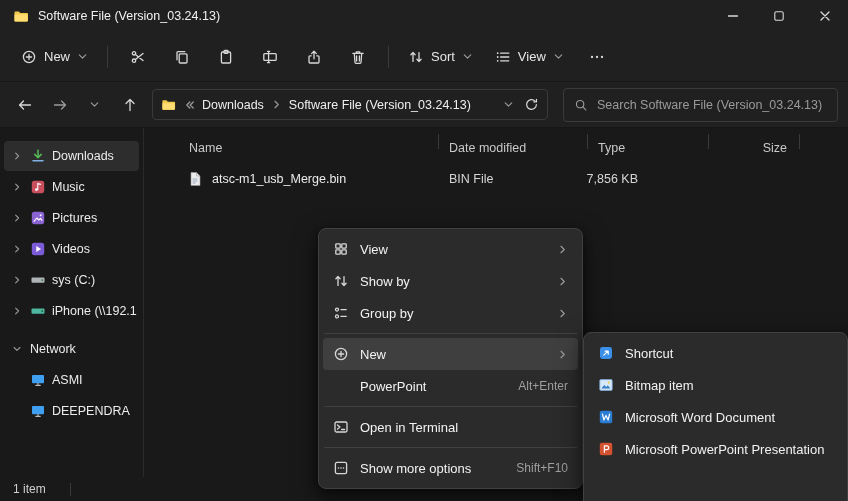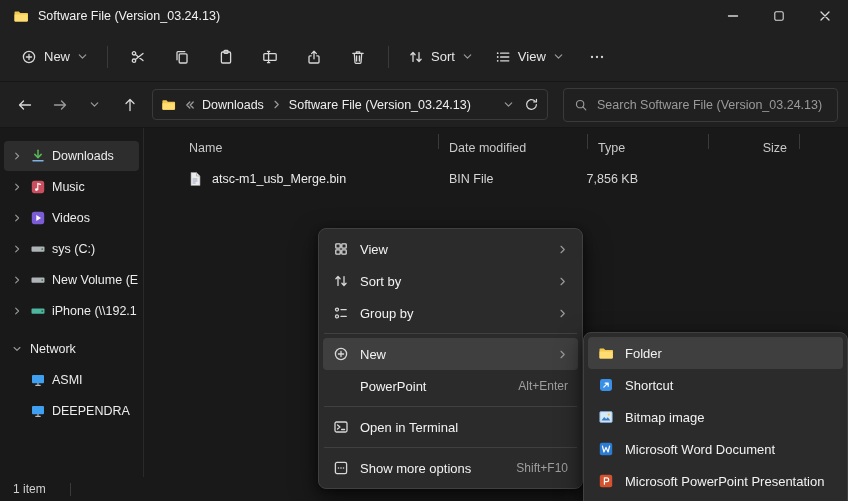--- a/index.html
+++ b/index.html
@@ -286,53 +286,54 @@
         <span>Music</span>
       </div>
       <div class="side-item">
         <span class="side-chev">
             <svg class="ic dim" width="10" height="10" viewBox="0 0 12 12">
               <path d="M4.4 2.5L7.9 6l-3.5 3.5"></path>
             </svg>
           </span>
         <span class="side-ic">
             <svg width="16" height="16" viewBox="0 0 16 16">
+              <rect x="1.8" y="1.8" width="12.4" height="12.4" rx="2.6" fill="#8a63d2"></rect>
+              <path d="M3.8 11.6l3-3.6 2 2 1.6-1.7 1.8 2.3" stroke="#fff" stroke-width="1.1" fill="none" stroke-linejoin="round"></path>
+              <circle cx="10.7" cy="5.3" r="1" fill="#fff"></circle>
+            </svg>
+          </span>
+        <span>Pictures</span>
+      </div>
+      <div class="side-item">
+        <span class="side-chev">
+            <svg class="ic dim" width="10" height="10" viewBox="0 0 12 12">
+              <path d="M4.4 2.5L7.9 6l-3.5 3.5"></path>
+            </svg>
+          </span>
+        <span class="side-ic">
+            <svg width="16" height="16" viewBox="0 0 16 16">
               <rect x="1.8" y="1.8" width="12.4" height="12.4" rx="2.6" fill="#7b5cd6"></rect>
               <path d="M6.3 5.1L11 8l-4.7 2.9z" fill="#fff"></path>
             </svg>
           </span>
         <span>Videos</span>
       </div>
       <div class="side-item">
         <span class="side-chev">
             <svg class="ic dim" width="10" height="10" viewBox="0 0 12 12">
               <path d="M4.4 2.5L7.9 6l-3.5 3.5"></path>
             </svg>
           </span>
         <span class="side-ic">
             <svg width="16" height="16" viewBox="0 0 16 16">
               <rect x="1.5" y="5.4" width="13" height="5.4" rx="1" fill="#aeb3b8"></rect>
               <circle cx="12.2" cy="8.1" r=".9" fill="#2e7d32"></circle>
             </svg>
           </span>
         <span>sys (C:)</span>
-      </div>
-      <div class="side-item">
-        <span class="side-chev">
-            <svg class="ic dim" width="10" height="10" viewBox="0 0 12 12">
-              <path d="M4.4 2.5L7.9 6l-3.5 3.5"></path>
-            </svg>
-          </span>
-        <span class="side-ic">
-            <svg width="16" height="16" viewBox="0 0 16 16">
-              <rect x="1.5" y="5.4" width="13" height="5.4" rx="1" fill="#aeb3b8"></rect>
-              <circle cx="12.2" cy="8.1" r=".9" fill="#2e7d32"></circle>
-            </svg>
-          </span>
-        <span>New Volume (E</span>
       </div>
       <div class="side-item">
         <span class="side-chev">
             <svg class="ic dim" width="10" height="10" viewBox="0 0 12 12">
               <path d="M4.4 2.5L7.9 6l-3.5 3.5"></path>
             </svg>
           </span>
         <span class="side-ic">
             <svg width="16" height="16" viewBox="0 0 16 16">
               <rect x="1.5" y="5.4" width="13" height="5.4" rx="1" fill="#4db6a0"></rect>
@@ -420,21 +421,21 @@
             <path d="M4.4 2.5L7.9 6l-3.5 3.5"></path>
           </svg>
         </span>
     </div>
     <div class="menu-item">
       <span class="menu-ic">
           <svg class="ic" width="16" height="16" viewBox="0 0 16 16">
             <path d="M5 12.4V3.6M2.9 5.7L5 3.5l2.1 2.2M11 3.6v8.8M8.9 10.3l2.1 2.2 2.1-2.2"></path>
           </svg>
         </span>
-      <span>Sort by</span>
+      <span>Show by</span>
       <span class="menu-right">
           <svg class="ic dim" width="11" height="11" viewBox="0 0 12 12">
             <path d="M4.4 2.5L7.9 6l-3.5 3.5"></path>
           </svg>
         </span>
     </div>
     <div class="menu-item">
       <span class="menu-ic">
           <svg class="ic" width="16" height="16" viewBox="0 0 16 16">
             <circle cx="4" cy="4.6" r="1.5"></circle>
@@ -489,47 +490,38 @@
             <circle cx="8" cy="8" r=".8" fill="#d8d8d8" stroke="none"></circle>
             <circle cx="10.5" cy="8" r=".8" fill="#d8d8d8" stroke="none"></circle>
           </svg>
         </span>
       <span>Show more options</span>
       <span class="shortcut">Shift+F10</span>
     </div>
   </div>
 
   <div class="menu submenu">
-    <div class="menu-item hl">
-      <span class="menu-ic">
-          <svg width="16" height="16" viewBox="0 0 16 16">
-            <path d="M1.5 12.7V4.2a.8.8 0 0 1 .8-.8h3.5l1.5 1.6h6.9a.8.8 0 0 1 .8.8v6.9a.8.8 0 0 1-.8.8H2.3a.8.8 0 0 1-.8-.8z" fill="#f2c94c"></path>
-            <path d="M1.5 6.6h13v6.1a.8.8 0 0 1-.8.8H2.3a.8.8 0 0 1-.8-.8z" fill="#ffdd73"></path>
-          </svg>
-        </span>
-      <span>Folder</span>
-    </div>
     <div class="menu-item">
       <span class="menu-ic">
           <svg width="16" height="16" viewBox="0 0 16 16">
             <rect x="2" y="2" width="12" height="12" rx="2.4" fill="#3a8fe8"></rect>
             <path d="M5.8 10.2l4-4M7.2 6.2h3v3" stroke="#fff" stroke-width="1.2" fill="none" stroke-linecap="round" stroke-linejoin="round"></path>
           </svg>
         </span>
       <span>Shortcut</span>
     </div>
     <div class="menu-item">
       <span class="menu-ic">
           <svg width="16" height="16" viewBox="0 0 16 16">
             <rect x="1.8" y="2.6" width="12.4" height="10.8" rx="1.2" fill="#d6e9f8" stroke="#7aa7d9" stroke-width=".8"></rect>
             <path d="M3.4 11.4l2.8-3.4 2 2 1.6-1.8 2.6 3.2z" fill="#3b7dc4"></path>
             <circle cx="10.8" cy="5.6" r="1.1" fill="#f2c94c"></circle>
           </svg>
         </span>
-      <span>Bitmap image</span>
+      <span>Bitmap item</span>
     </div>
     <div class="menu-item">
       <span class="menu-ic">
           <svg width="16" height="16" viewBox="0 0 16 16">
             <rect x="1.8" y="1.8" width="12.4" height="12.4" rx="2" fill="#2b7cd3"></rect>
             <path d="M4.4 5l1.5 6 2.1-4.6L10.1 11l1.5-6" stroke="#fff" stroke-width="1.2" fill="none" stroke-linecap="round" stroke-linejoin="round"></path>
           </svg>
         </span>
       <span>Microsoft Word Document</span>
     </div>

